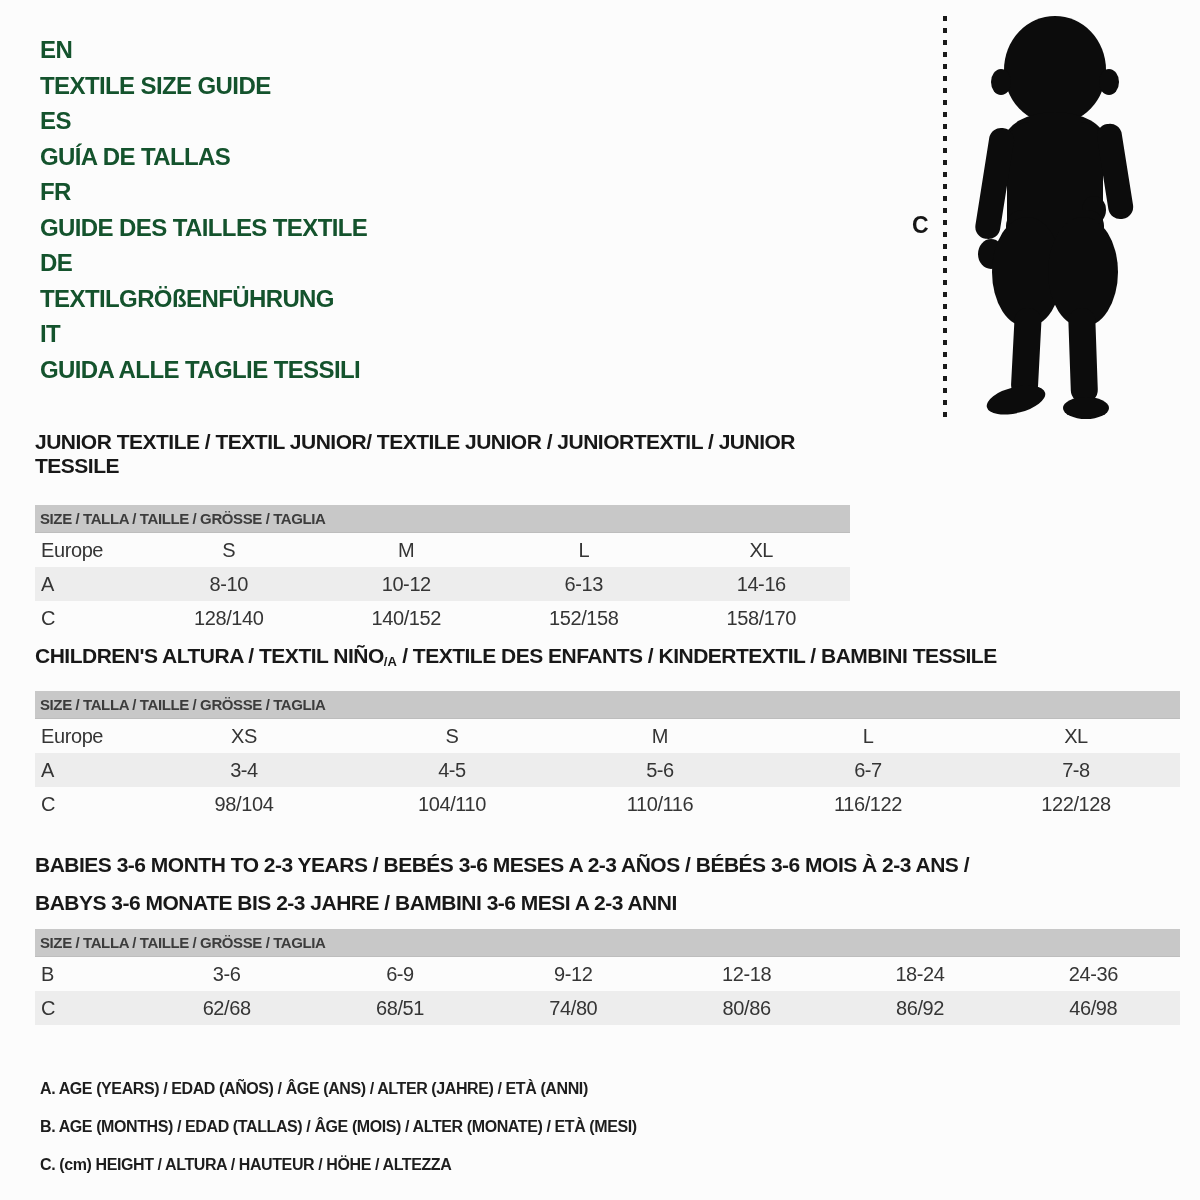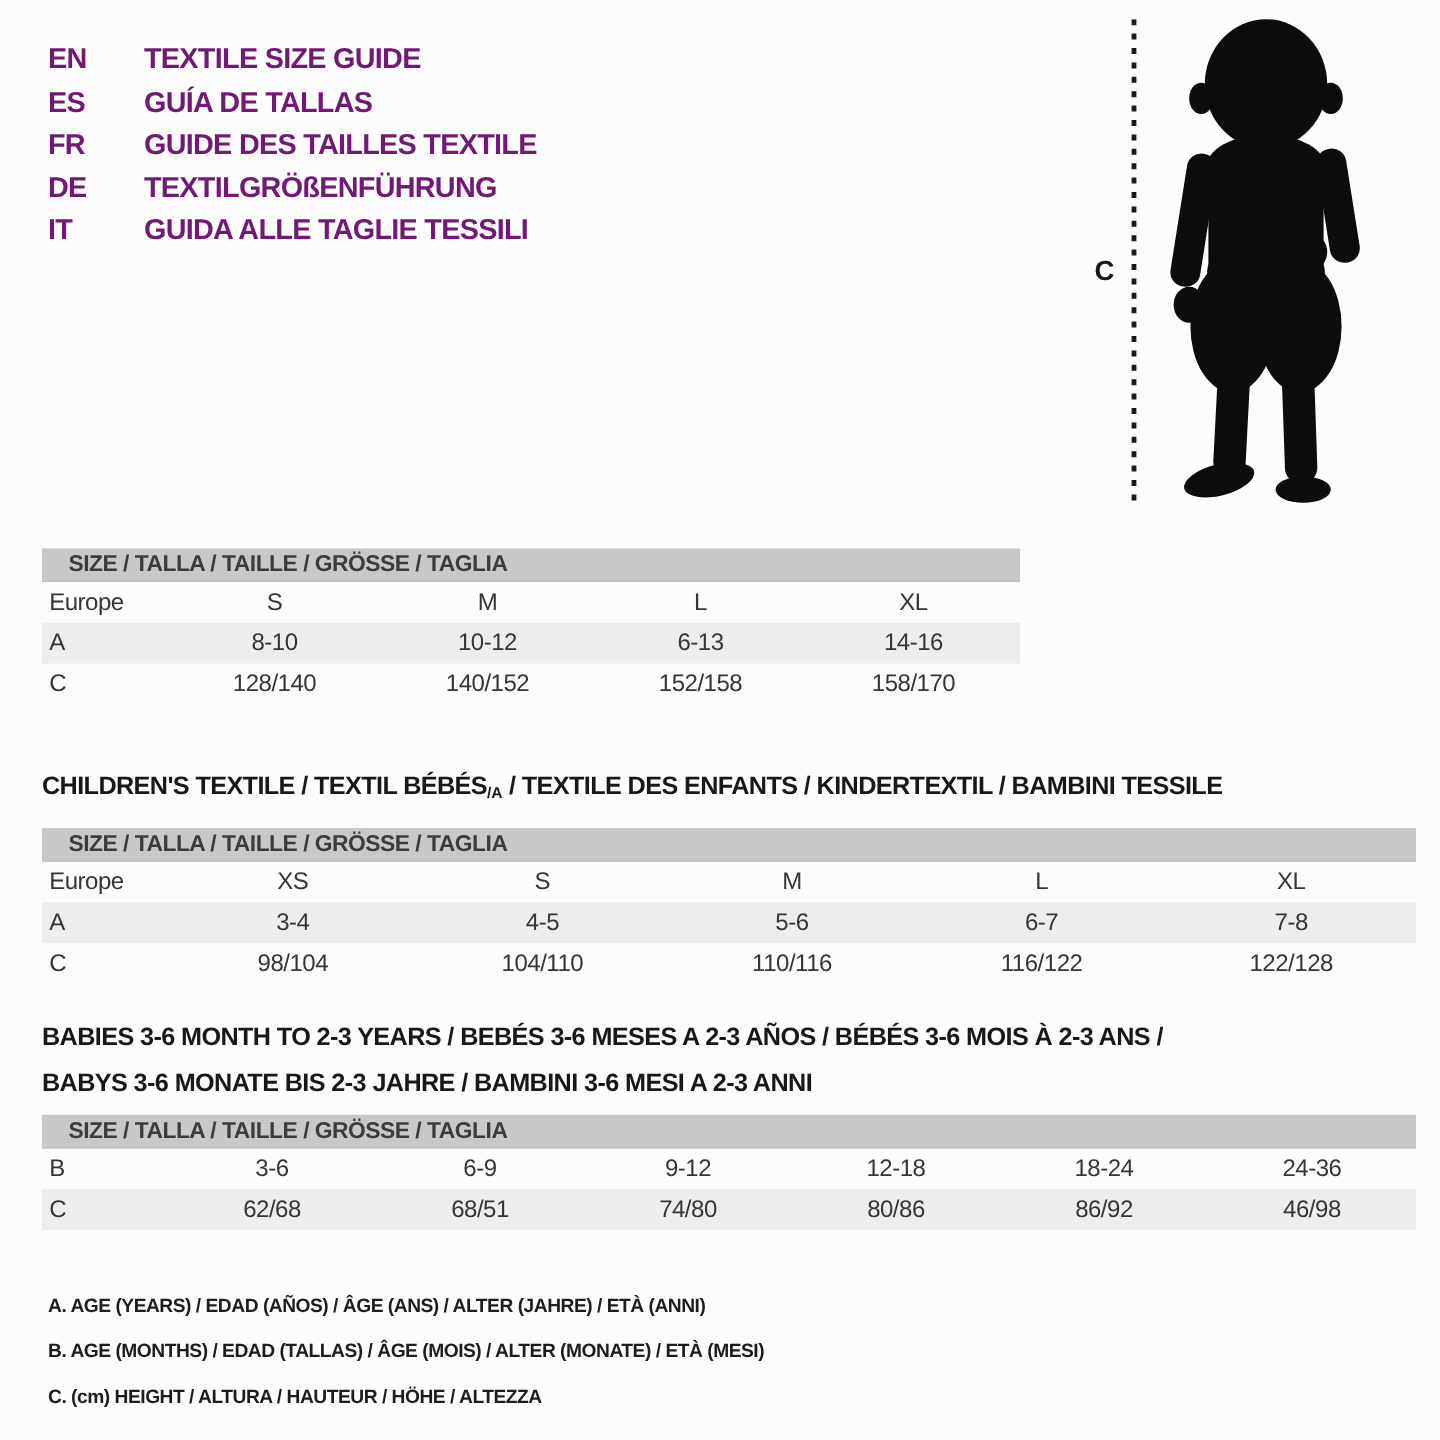--- a/index.html
+++ b/index.html
@@ -8,37 +8,37 @@
     font-family:"Liberation Sans", sans-serif;
     background:#fcfcfc;
     color:#1e1e1e;
     position:relative;
     overflow:hidden;
   }
   .page { position:absolute; inset:0; }
 
   
   .lang-list { position:absolute; left:40px; top:32px; }
-  .lang-row { display:flex; font-weight:bold; font-size:24px; line-height:35.5px; letter-spacing:-0.6px; color:#701a75; }
+  .lang-row { display:flex; font-weight:bold; font-size:24px; line-height:35.5px; letter-spacing:-0.6px; color:#14532d;flex-direction:column; }
   .lang-code { width:80px; }
 
   
   .figure { position:absolute; left:890px; top:6px; width:290px; height:425px; }
   .c-label { position:absolute; left:22px; top:206px; font-weight:bold; font-size:23px; color:#161616; }
   .dash-line { position:absolute; left:52px; top:10px; }
   .silhouette { position:absolute; left:74px; top:4px; }
 
   
   .section { position:absolute; left:35px; }
   .sec-heading { font-weight:bold; font-size:21px; line-height:24px; letter-spacing:-0.5px; color:#181818; }
   .sec-heading .subscript { font-size:13px; position:relative; top:3px; letter-spacing:0; }
   .size-bar {
     height:28px; line-height:28px; background:#c8c8c8;
-    font-weight:bold; font-size:19px; letter-spacing:-0.4px;
-    color:#3c3c3c; padding-left:22px; border-bottom:1px solid #bdbdbd;
+    font-weight:bold; font-size:15px; letter-spacing:-0.4px;
+    color:#3c3c3c; padding-left:5px; border-bottom:1px solid #bdbdbd;
   }
   .trow { display:flex; height:34px; align-items:center; font-weight:normal; font-size:20px; letter-spacing:-0.4px; color:#353535; }
   .trow.shaded { background:#ededed; }
   .tlabel { width:105px; padding-left:6px; }
   .tcell { flex:1; text-align:center; }
 
   #sec-junior   { top:430px; width:815px; }
   #sec-junior .size-bar { margin-top:27px; }
   #sec-children { top:644px; width:1145px; }
   #sec-children .size-bar { margin-top:20px; }
@@ -107,20 +107,21 @@
         <rect x="51" y="298" width="27" height="90" rx="13" transform="rotate(3 64 300)"></rect>
         <rect x="104" y="298" width="27" height="95" rx="13" transform="rotate(-2 117 300)"></rect>
 
         <ellipse cx="52" cy="390" rx="30" ry="13" transform="rotate(-14 52 390)"></ellipse>
         <ellipse cx="122" cy="398" rx="23" ry="11"></ellipse>
       </g>
     </svg>
   </div>
 
   <div class="section" id="sec-junior">
+    <div class="sec-heading">JUNIOR TEXTILE / TEXTIL JUNIOR/ TEXTILE JUNIOR / JUNIORTEXTIL / JUNIOR TESSILE</div>
     <div class="size-bar">SIZE / TALLA / TAILLE / GRÖSSE / TAGLIA</div>
     <div class="trow">
       <span class="tlabel">Europe</span>
       <span class="tcell">S</span>
       <span class="tcell">M</span>
       <span class="tcell">L</span>
       <span class="tcell">XL</span>
     </div>
     <div class="trow shaded">
       <span class="tlabel">A</span>
@@ -132,21 +133,21 @@
     <div class="trow">
       <span class="tlabel">C</span>
       <span class="tcell">128/140</span>
       <span class="tcell">140/152</span>
       <span class="tcell">152/158</span>
       <span class="tcell">158/170</span>
     </div>
   </div>
 
   <div class="section" id="sec-children">
-    <div class="sec-heading"><span>CHILDREN'S TEXTILE / TEXTIL BÉBÉS</span><span class="subscript">/A</span><span> / TEXTILE DES ENFANTS / KINDERTEXTIL / BAMBINI TESSILE</span></div>
+    <div class="sec-heading"><span>CHILDREN'S ALTURA / TEXTIL NIÑO</span><span class="subscript">/A</span><span> / TEXTILE DES ENFANTS / KINDERTEXTIL / BAMBINI TESSILE</span></div>
     <div class="size-bar">SIZE / TALLA / TAILLE / GRÖSSE / TAGLIA</div>
     <div class="trow">
       <span class="tlabel">Europe</span>
       <span class="tcell">XS</span>
       <span class="tcell">S</span>
       <span class="tcell">M</span>
       <span class="tcell">L</span>
       <span class="tcell">XL</span>
     </div>
     <div class="trow shaded">

